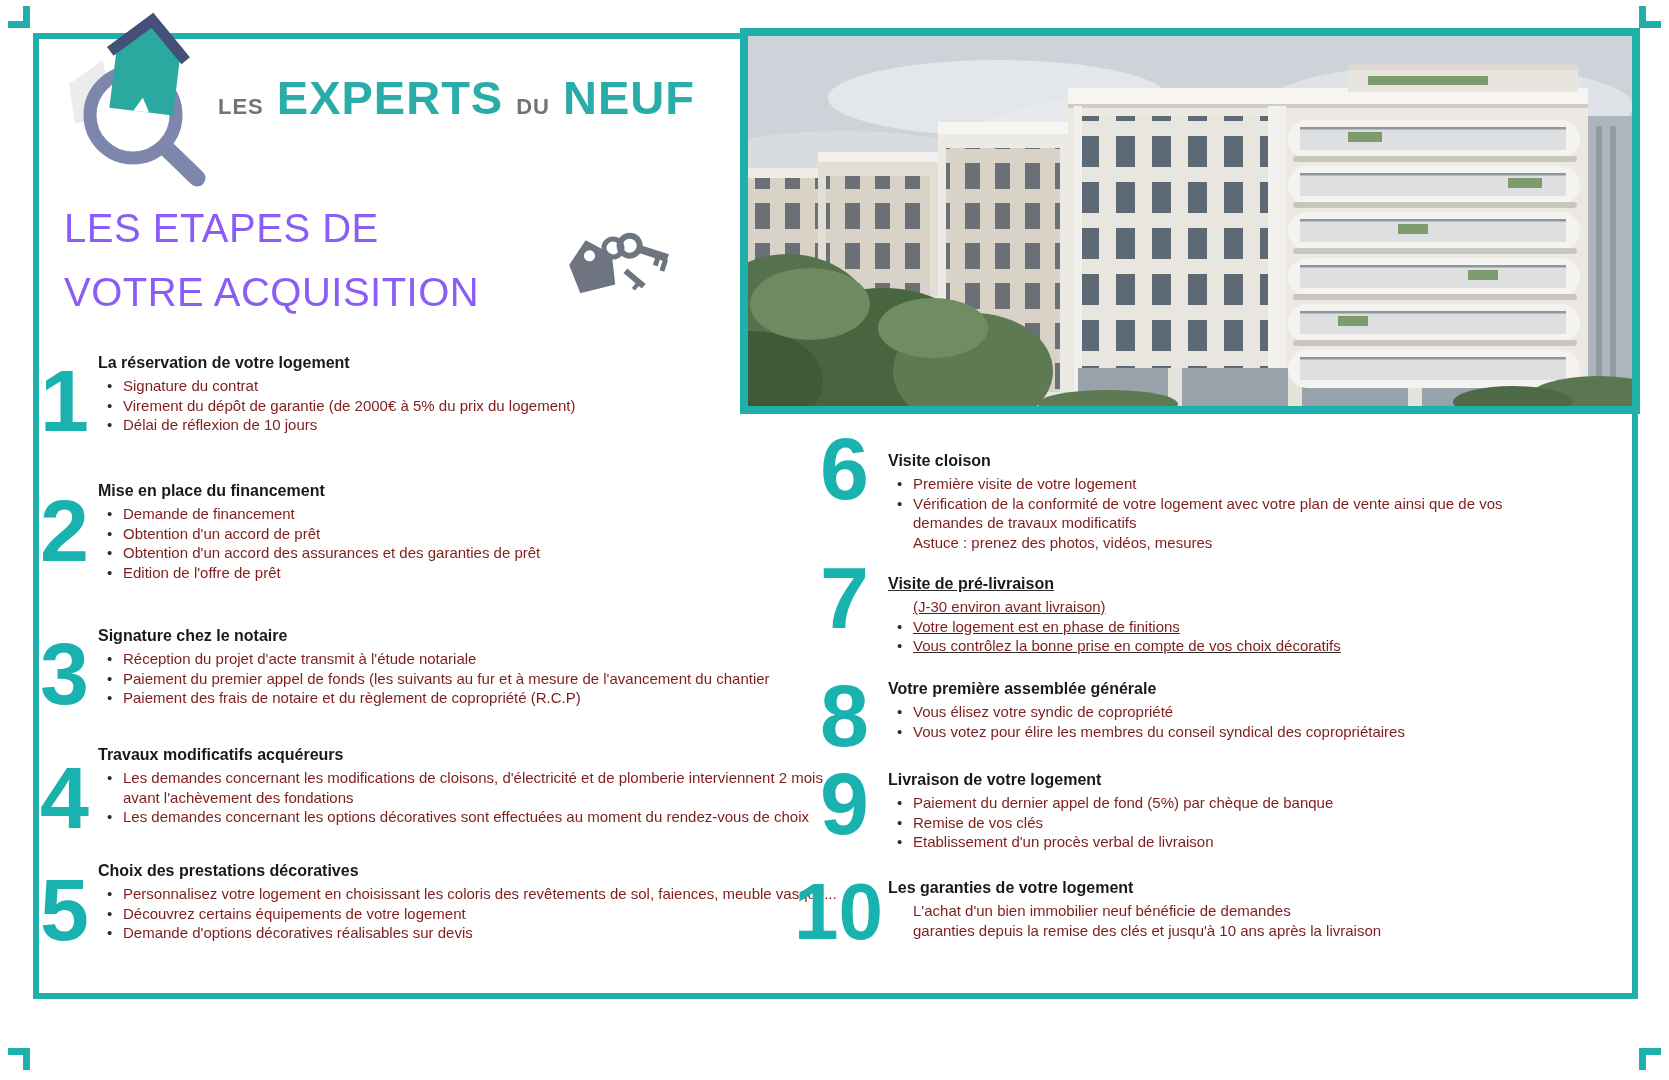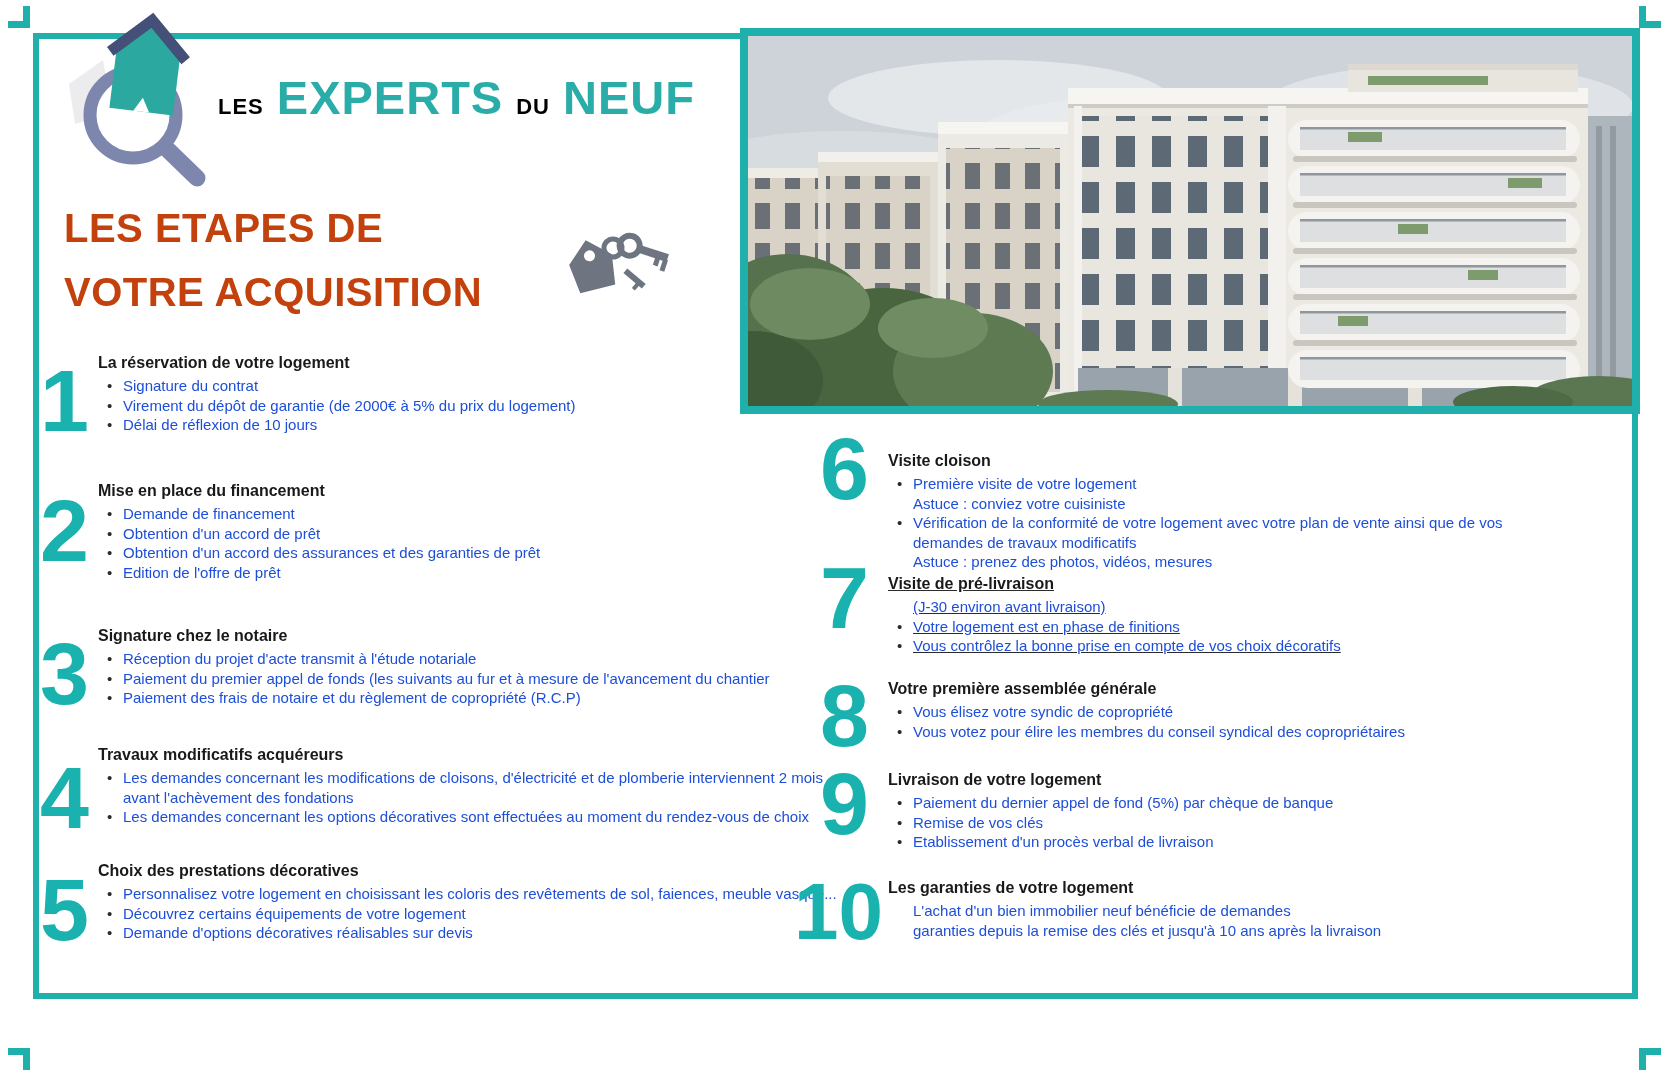--- a/index.html
+++ b/index.html
@@ -18,47 +18,47 @@
   .corner.tr{left:1639px;top:6px;border-left:7px solid #1fb0ac;border-bottom:7px solid #1fb0ac;}
   .corner.bl{left:8px;top:1048px;border-right:7px solid #1fb0ac;border-top:7px solid #1fb0ac;}
   .corner.br{left:1639px;top:1048px;border-left:7px solid #1fb0ac;border-top:7px solid #1fb0ac;}
 
   
   #logo-icon{position:absolute;left:55px;top:2px;}
   #logo-text{
     position:absolute;left:218px;top:70px;display:flex;align-items:baseline;gap:13px;
     white-space:nowrap;
   }
-  .logo-small{font-size:22px;font-weight:700;color:#000000;letter-spacing:1px;}
+  .logo-small{font-size:22px;font-weight:700;color:#737373;letter-spacing:1px;}
   .logo-big{font-size:47px;font-weight:700;color:#2aada8;letter-spacing:1px;}
 
   
   #page-title{
-    position:absolute;left:64px;top:196px;color:#c2410c;font-weight:700;
+    position:absolute;left:64px;top:196px;color:#8b5cf6;font-weight:400;
     font-size:40px;line-height:64px;letter-spacing:0.5px;
   }
   #keys-icon{position:absolute;left:556px;top:218px;}
 
   
   #photo{
     position:absolute;left:740px;top:28px;width:900px;height:386px;
     border:8px solid #1fb0ac;box-sizing:border-box;background:#cdd3d9;
   }
   #photo svg{display:block;}
 
   
   .step-num{
     position:absolute;color:#19b2af;font-weight:700;line-height:1;
   }
   .step-body{position:absolute;color:#2b2b2b;}
   .step-title{
     font-size:16px;font-weight:700;color:#191919;line-height:21px;margin:0 0 3px 0;
   }
   .item{
-    position:relative;font-size:15px;line-height:19.5px;padding-left:25px;color:#1d4ed8;
+    position:relative;font-size:15px;line-height:19.5px;padding-left:25px;color:#7f1d1d;
   }
   .item.b::before{
     content:"\2022";position:absolute;left:9px;top:0;color:#2b2b2b;
   }
 </style>
 </head>
 <body>
 
 <div id="canvas">
 
@@ -254,21 +254,20 @@
       <div class="step-body" style="left: 98px; top: 860px; width: 748px;">
         <div class="step-title">Choix des prestations décoratives</div>
         <div class="item b">Personnalisez votre logement en choisissant les coloris des revêtements de sol, faiences, meuble vasque...</div>
         <div class="item b">Découvrez certains équipements de votre logement</div>
         <div class="item b">Demande d'options décoratives réalisables sur devis</div>
       </div>
       <div class="step-num" style="left: 820px; top: 425px; font-size: 88px;">6</div>
       <div class="step-body" style="left: 888px; top: 450px; width: 660px;">
         <div class="step-title">Visite cloison</div>
         <div class="item b">Première visite de votre logement</div>
-        <div class="item n">Astuce : conviez votre cuisiniste</div>
         <div class="item b">Vérification de la conformité de votre logement avec votre plan de vente ainsi que de vos demandes de travaux modificatifs</div>
         <div class="item n">Astuce : prenez des photos, vidéos, mesures</div>
       </div>
       <div class="step-num" style="left: 820px; top: 554px; font-size: 88px;">7</div>
       <div class="step-body" style="left: 888px; top: 573px; width: 660px; text-decoration: underline;">
         <div class="step-title">Visite de pré-livraison</div>
         <div class="item n">(J-30 environ avant livraison)</div>
         <div class="item b">Votre logement est en phase de finitions</div>
         <div class="item b">Vous contrôlez la bonne prise en compte de vos choix décoratifs</div>
       </div>

